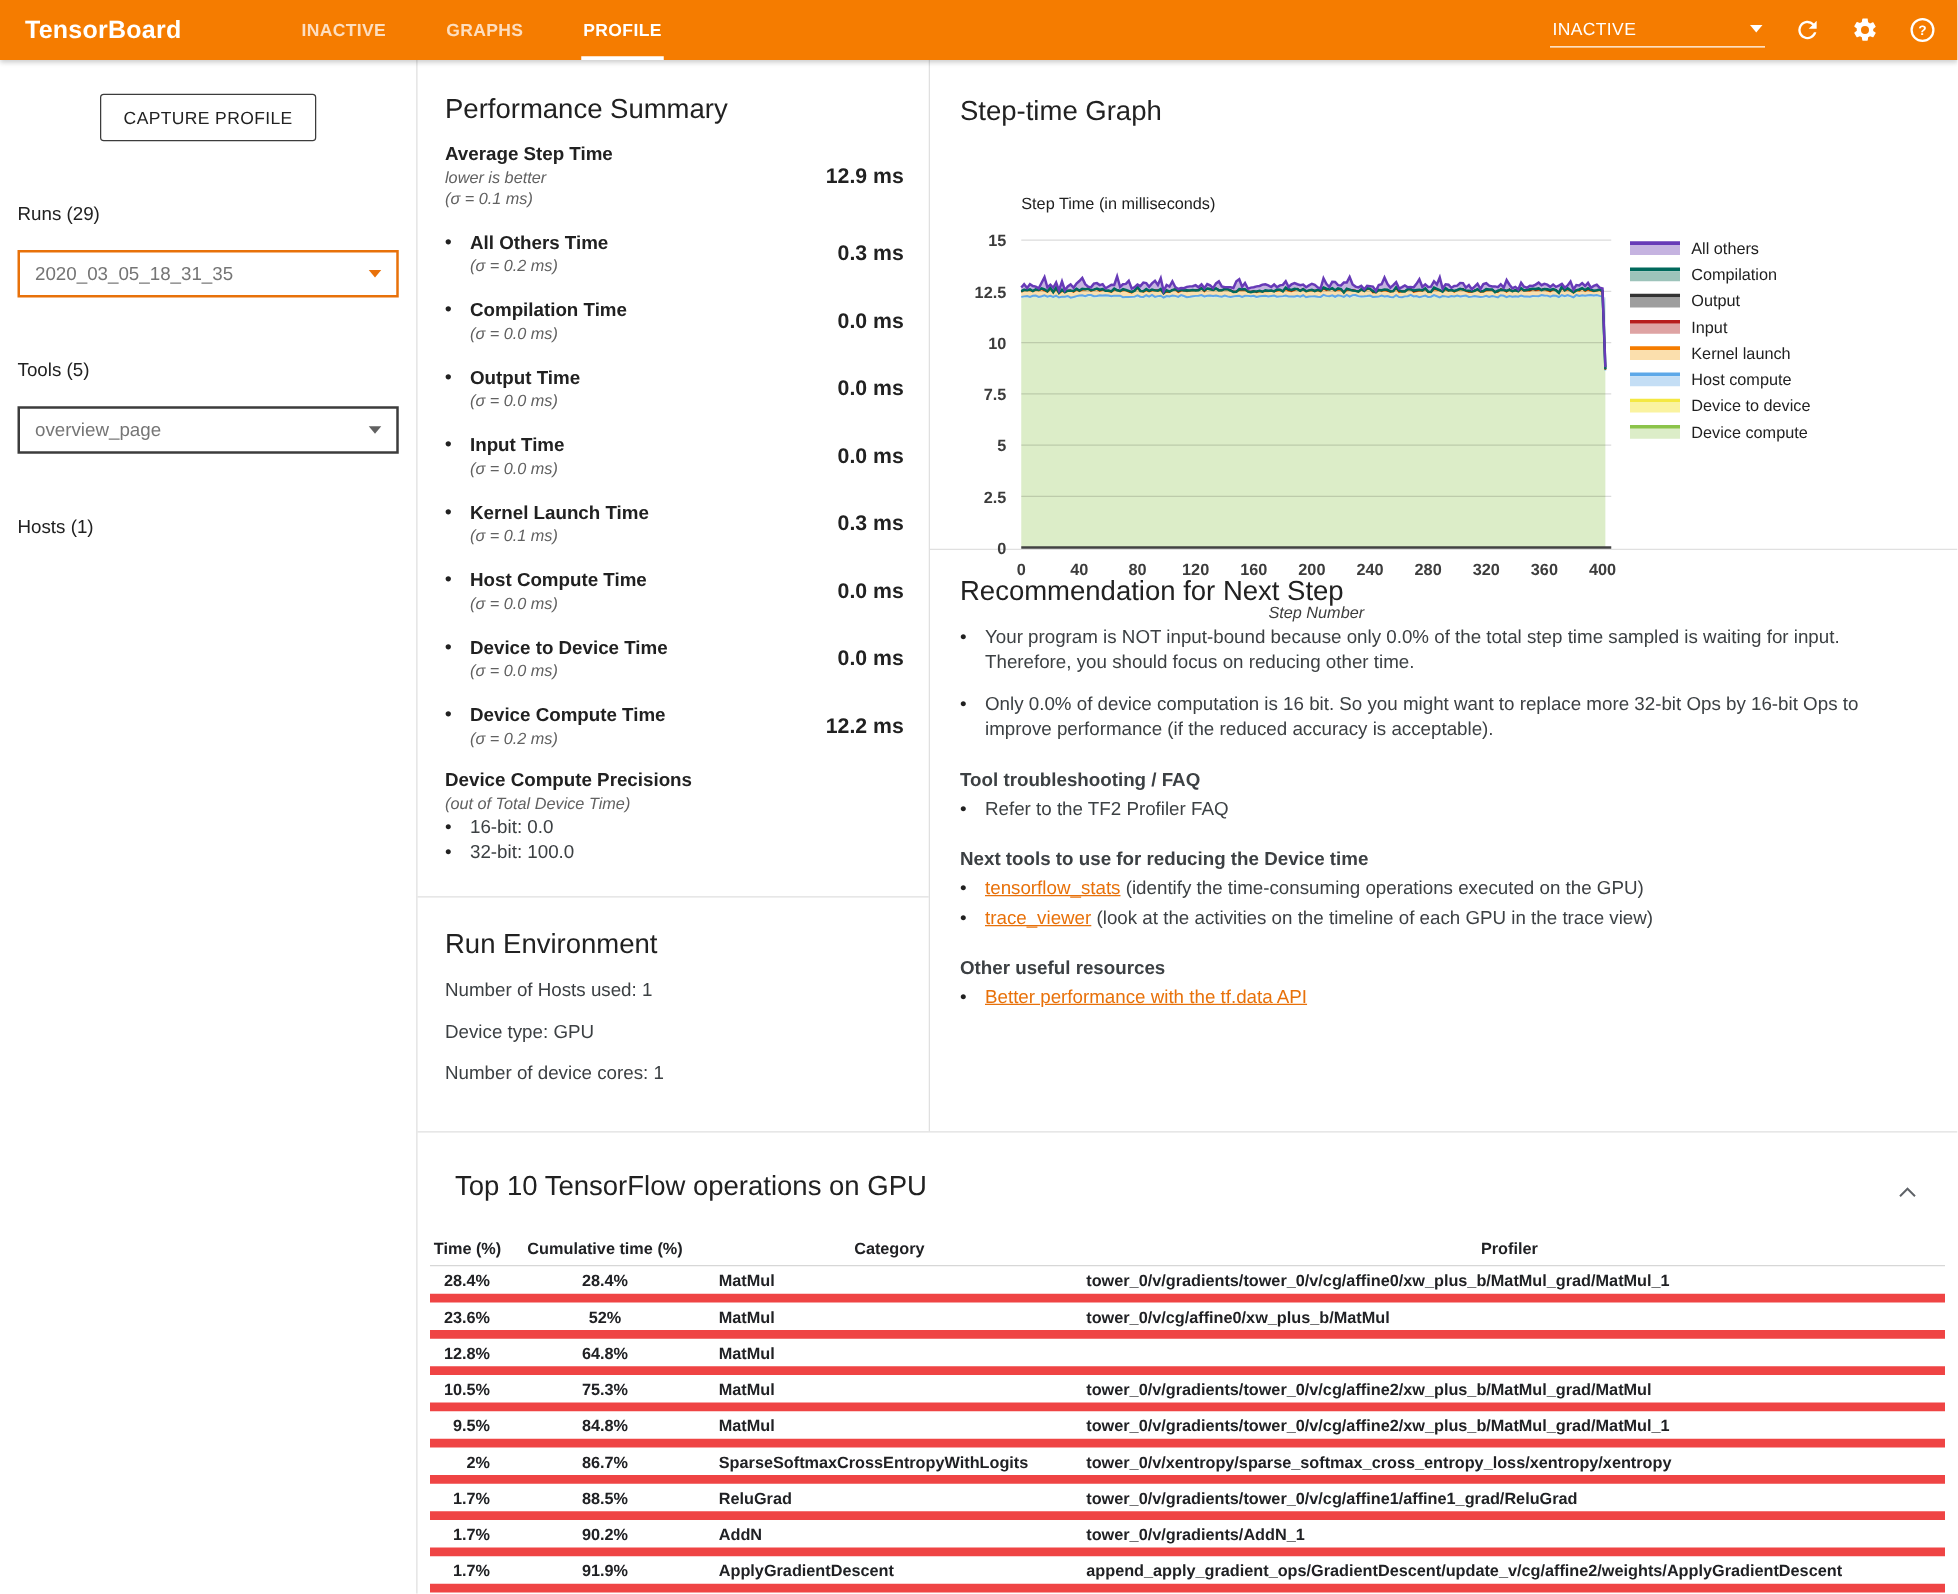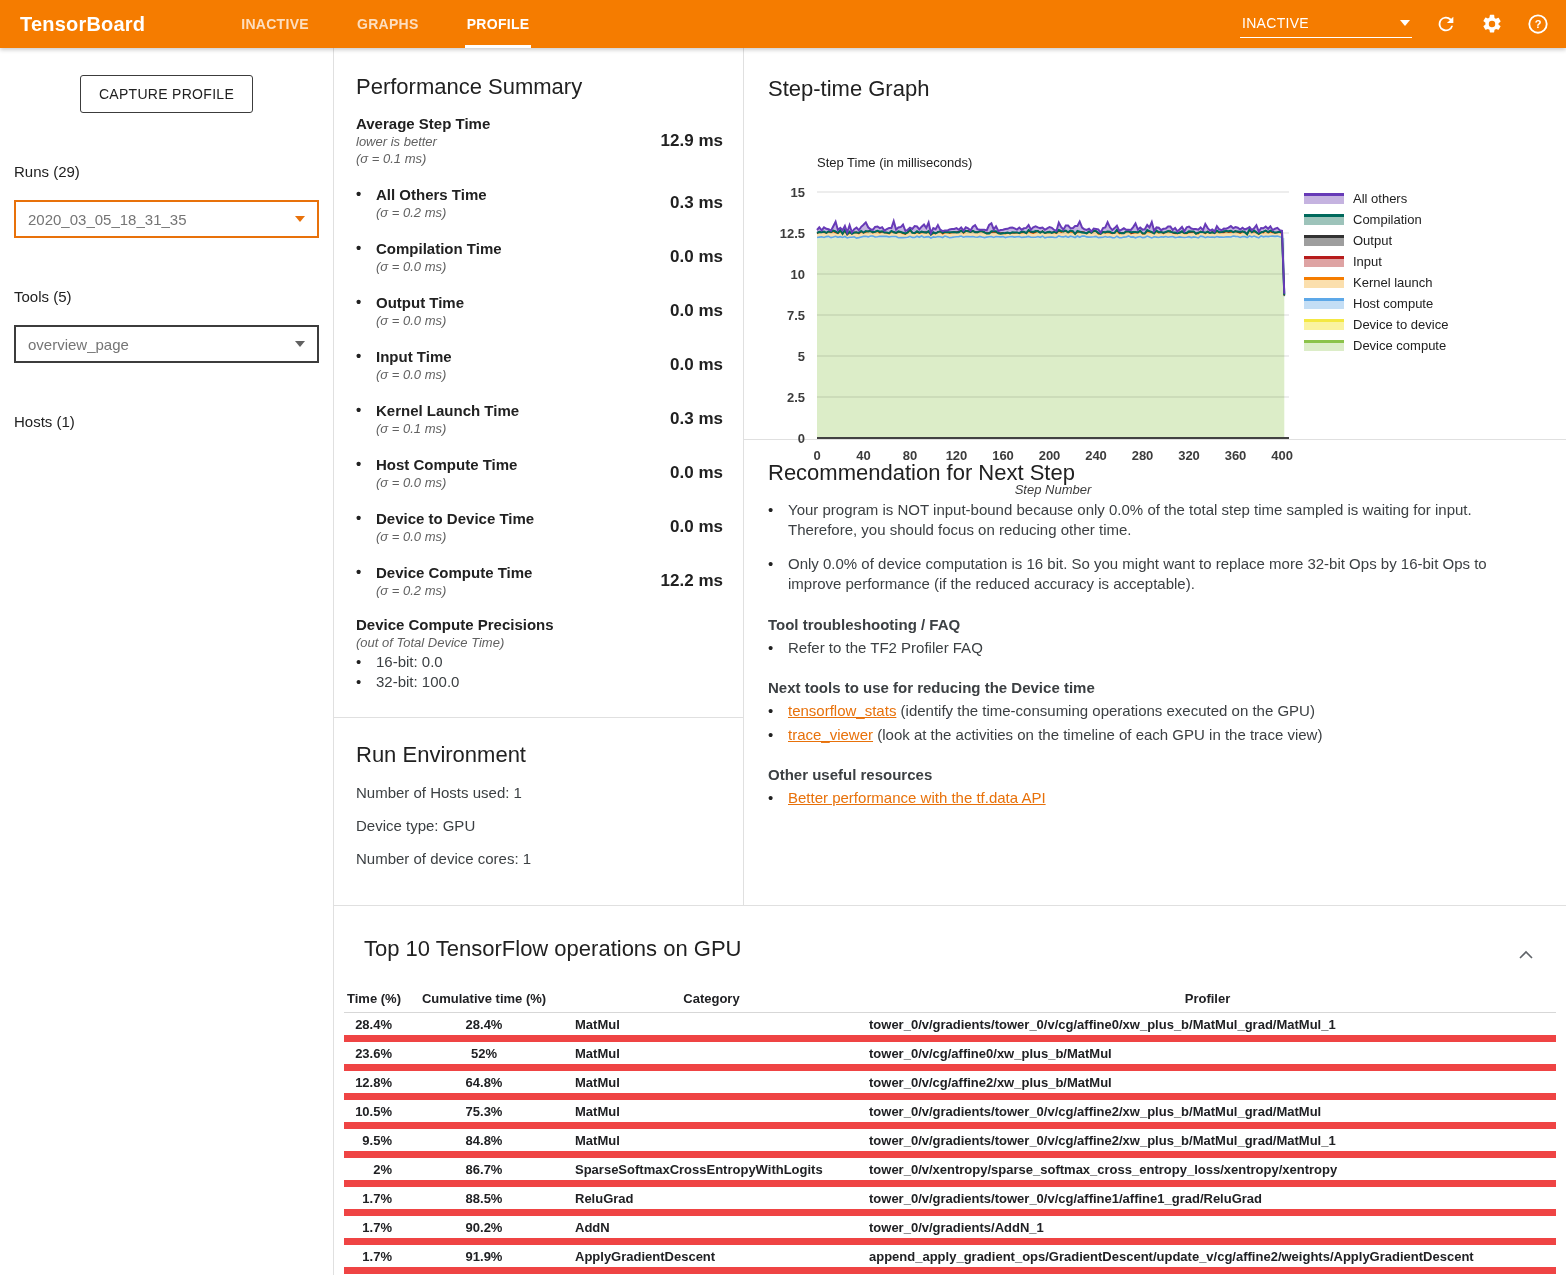--- a/index.html
+++ b/index.html
@@ -435,21 +435,20 @@
           <div class="ops-row">
             <div class="c-time">23.6%</div>
             <div class="c-cum">52%</div>
             <div class="c-cat">MatMul</div>
             <div class="c-op">tower_0/v/cg/affine0/xw_plus_b/MatMul</div>
           </div>
           <div class="ops-row">
             <div class="c-time">12.8%</div>
             <div class="c-cum">64.8%</div>
             <div class="c-cat">MatMul</div>
-            <div class="c-op">tower_0/v/cg/affine2/xw_plus_b/MatMul</div>
           </div>
           <div class="ops-row">
             <div class="c-time">10.5%</div>
             <div class="c-cum">75.3%</div>
             <div class="c-cat">MatMul</div>
             <div class="c-op">tower_0/v/gradients/tower_0/v/cg/affine2/xw_plus_b/MatMul_grad/MatMul</div>
           </div>
           <div class="ops-row">
             <div class="c-time">9.5%</div>
             <div class="c-cum">84.8%</div>

